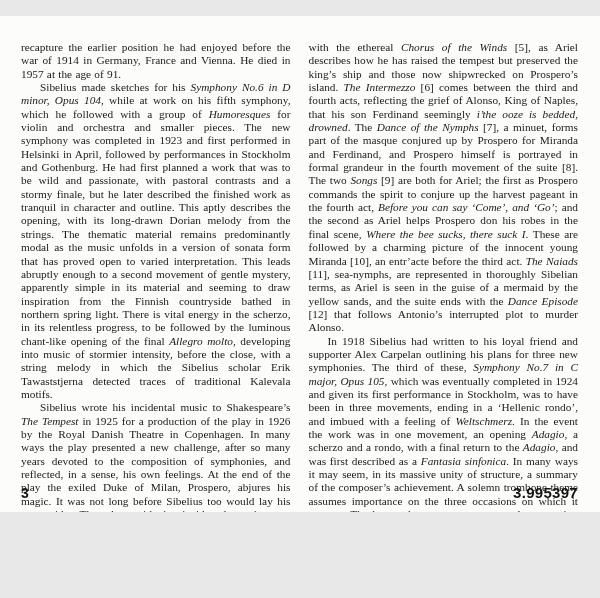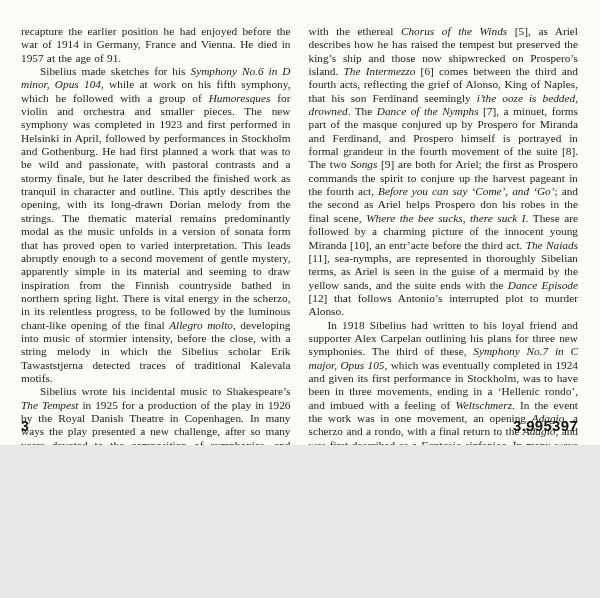--- a/index.html
+++ b/index.html
@@ -3,22 +3,22 @@
 <meta charset="utf-8">
 <style>
   html, body {
     margin: 0;
     padding: 0;
     background: #e8e8e8;
   }
   .page {
     position: relative;
     width: 600px;
-    height: 445px;
-    margin: 0 auto;
+    height: 496px;
+    margin: 16px auto;
     background: #fcfcfa;
     color: #1a1a1a;
     font-family: "Liberation Serif", serif;
     overflow: hidden;
   }
   .columns {
     position: absolute;
     top: 25px;
     left: 21px;
     right: 22px;

